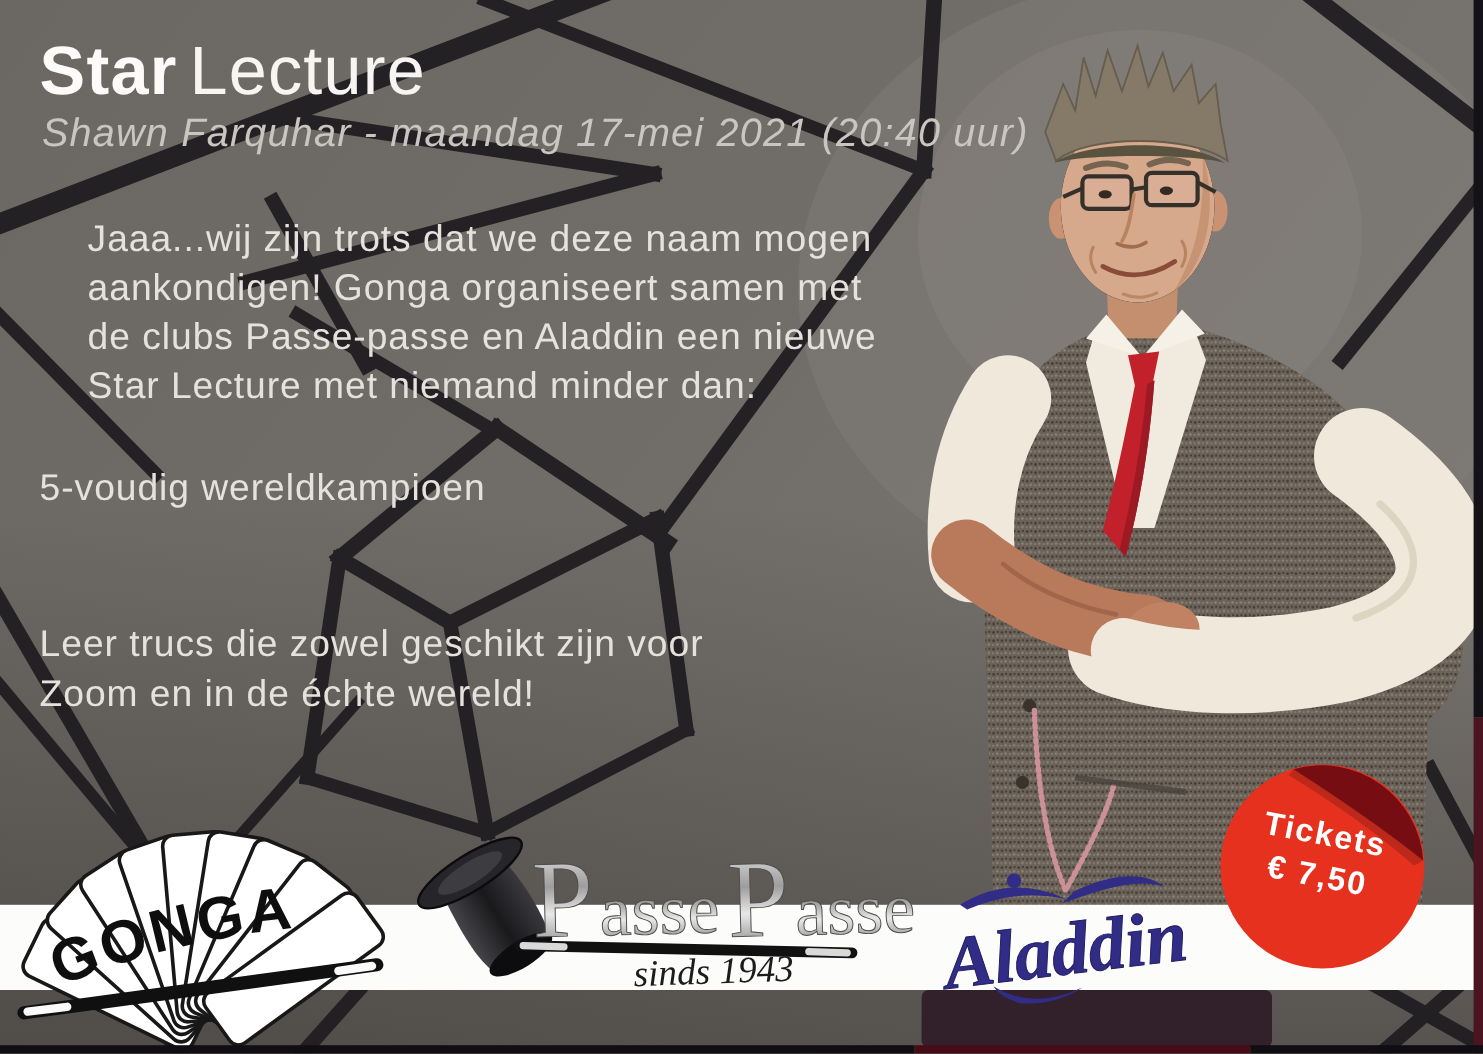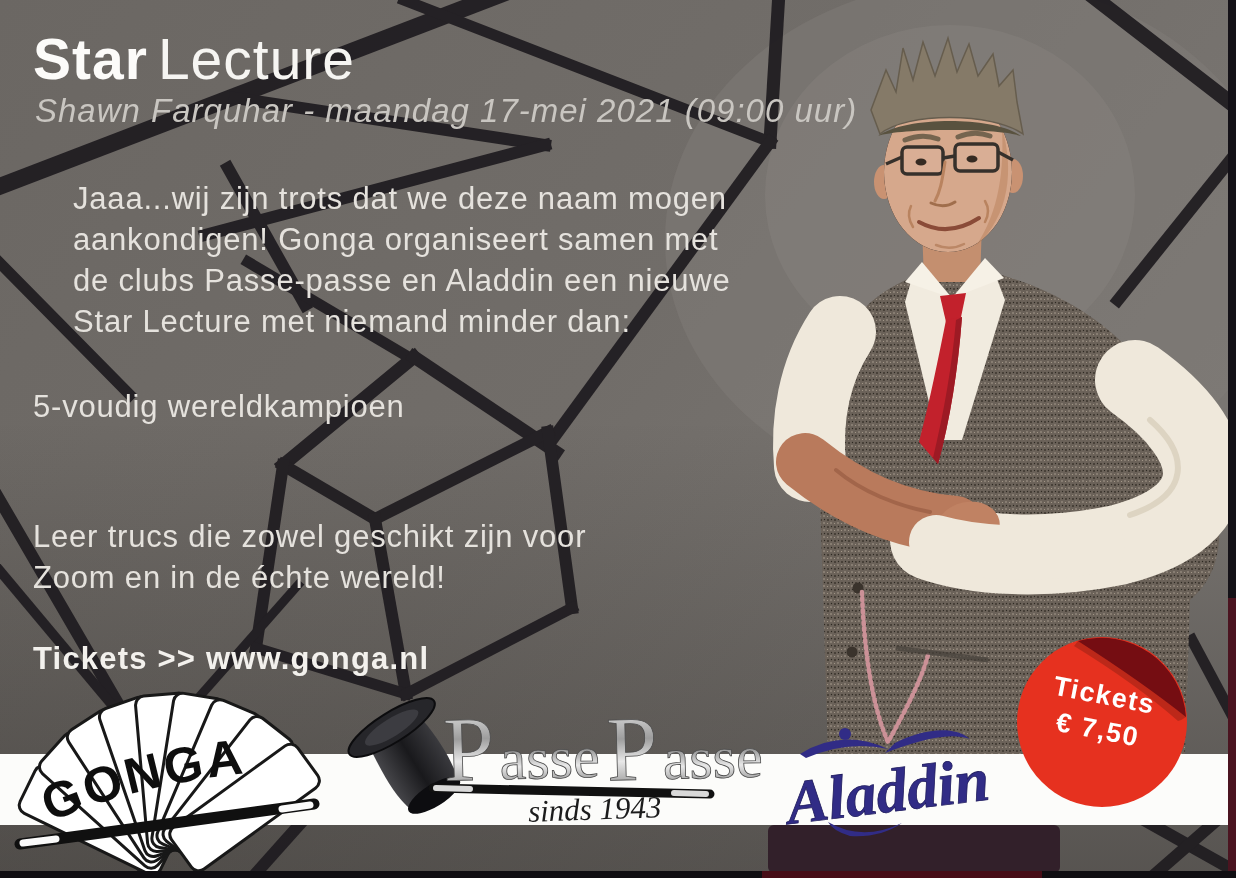--- a/index.html
+++ b/index.html
@@ -244,24 +244,23 @@
       <path d="M 62 17 A 85 85 0 0 1 170 93 Q 166 96 162 97 Q 120 60 58 22 Z" fill="#000000" opacity="0.18"></path>
     </svg>
     <div class="badge-text">
       <div>Tickets</div>
       <div>€ 7,50</div>
     </div>
   </div>
 
   <div class="textlayer">
     <div class="title"><span class="w1">Star</span><span class="w2">Lecture</span></div>
-    <div class="subtitle">Shawn Farquhar - maandag 17-mei 2021 (09:00 uur)</div>
+    <div class="subtitle">Shawn Farquhar - maandag 17-mei 2021 (20:40 uur)</div>
     <div class="para p-intro">Jaaa...wij zijn trots dat we deze naam mogen
 aankondigen! Gonga organiseert samen met
 de clubs Passe-passe en Aladdin een nieuwe
 Star Lecture met niemand minder dan:</div>
     <div class="para p-champ1">5-voudig wereldkampioen</div>
     <div class="para p-benefit">Leer trucs die zowel geschikt zijn voor
 Zoom en in de échte wereld!</div>
-    <div class="p-tickets">Tickets &gt;&gt; www.gonga.nl</div>
   </div>
 
 </div>
 
 </body></html>

